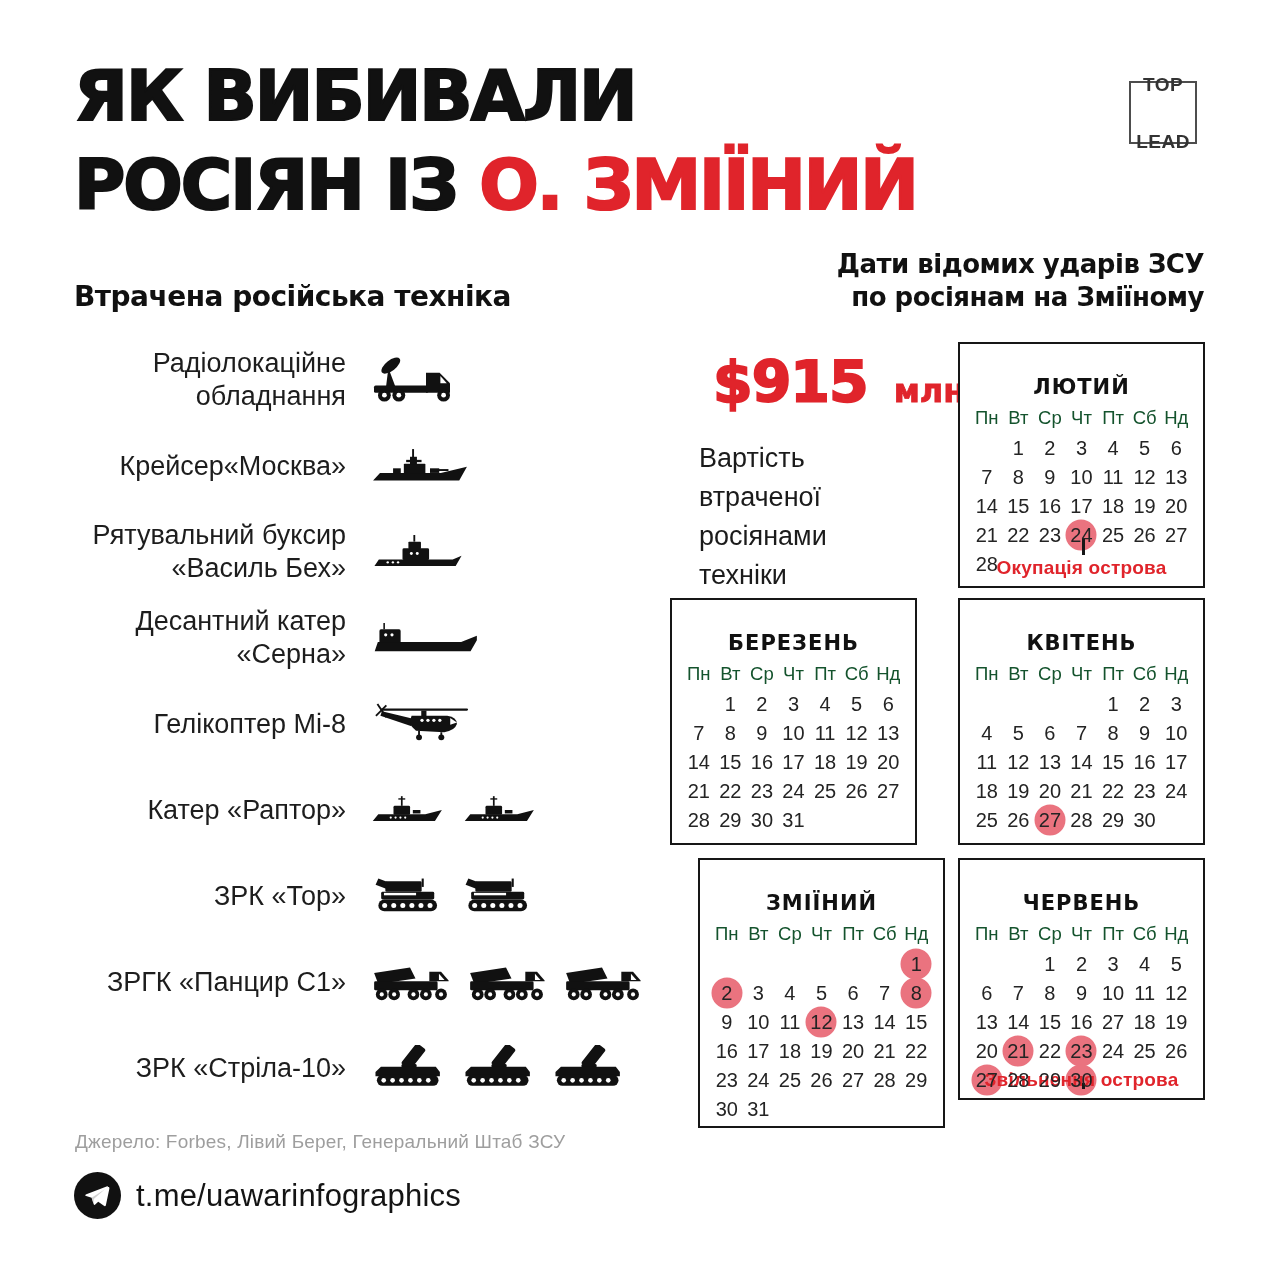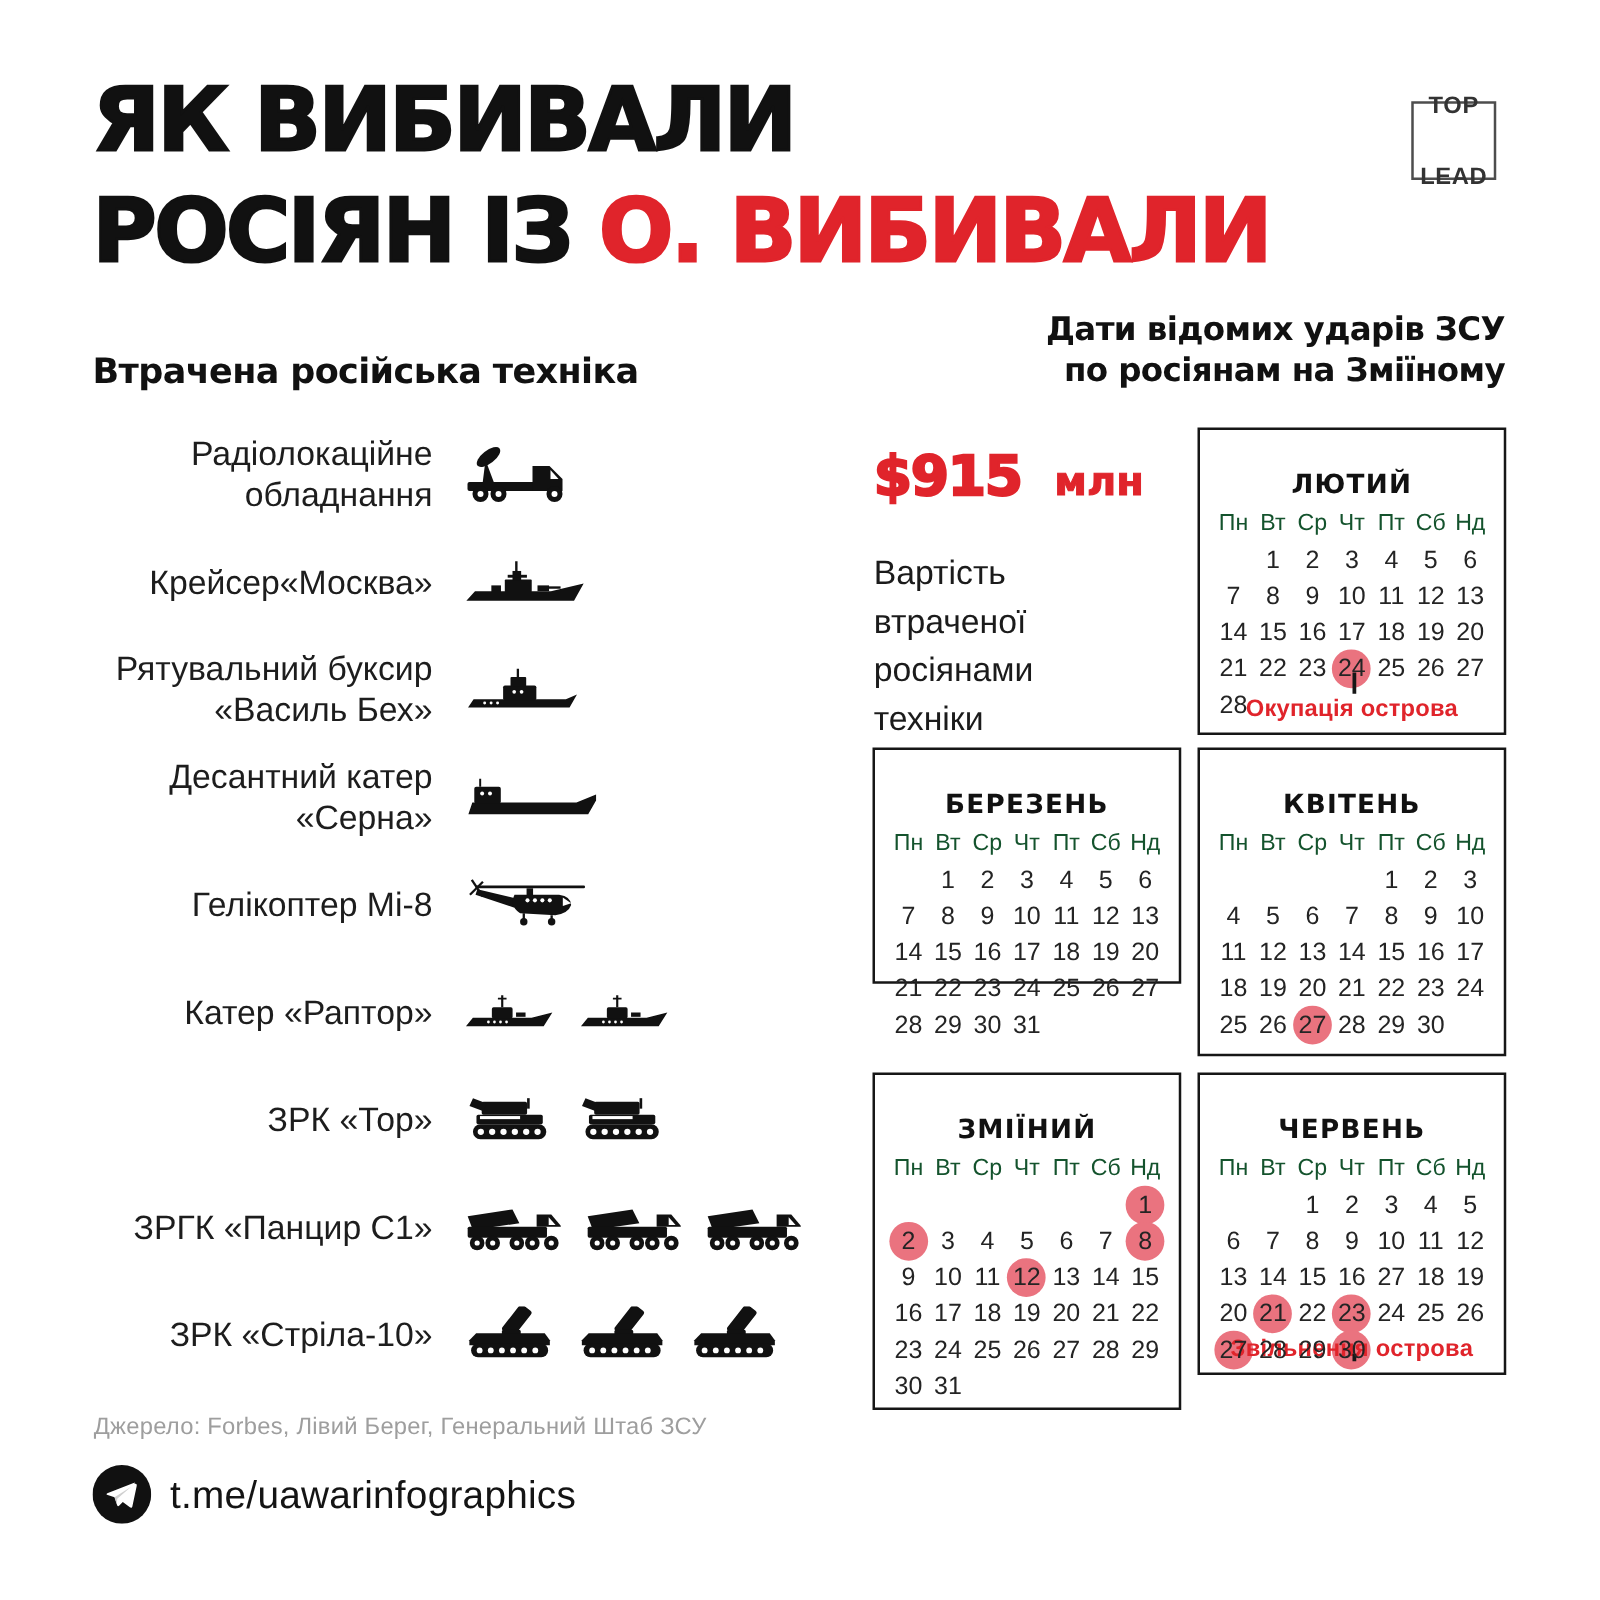--- a/index.html
+++ b/index.html
@@ -64,40 +64,40 @@
   .i-helicopter{width:104px;height:44px}
   .i-patrol-boat{width:76px;height:38px}
   .i-tor-sam{width:74px;height:42px}
   .i-pantsir{width:80px;height:42px}
   .i-strela{width:74px;height:46px}
 
   
   #cost{position:absolute;left:699px;top:352px;width:250px}
   #cost-amount{
     font-family:"DejaVu Sans",sans-serif;font-weight:bold;
-    font-size:44px;line-height:60px;color:var(--red);
-    -webkit-text-stroke:2px var(--red);letter-spacing:-1px;
+    font-size:57px;line-height:60px;color:var(--red);
+    -webkit-text-stroke:2px var(--red);letter-spacing:-1px;margin-left:14px;
   }
   #cost-unit{
     font-family:"DejaVu Sans",sans-serif;font-weight:bold;
     font-size:32px;color:var(--red);-webkit-text-stroke:.8px var(--red);
     margin-left:26px;
   }
   #cost-desc{
     margin-top:27px;font-size:27px;line-height:39px;
     white-space:pre-line;color:#1b1b1b;
   }
 
   
   .cal{
     position:absolute;width:247px;background:#fff;
     border:2px solid #161616;padding:11px 11px 9px;
   }
   #cal-feb{left:958px;top:342px;height:246px}
-  #cal-mar{left:698px;top:598px;height:189px}
+  #cal-mar{left:670px;top:598px;height:247px}
   #cal-apr{left:958px;top:598px;height:247px}
   #cal-may{left:698px;top:858px;height:270px}
   #cal-jun{left:958px;top:858px;height:242px}
   .cal-title{
     text-align:center;font-family:"DejaVu Sans",sans-serif;font-weight:bold;
     font-size:21px;letter-spacing:1px;margin:20px 0 8px;color:#111;
   }
   .cal-grid{display:grid;grid-template-columns:repeat(7,1fr)}
   .cal-week{margin-bottom:6px}
   .wd{text-align:center;font-size:18.5px;color:#14532d}
@@ -235,21 +235,21 @@
         <circle cx="46" cy="50" r="3.4" fill="#fff"></circle>
         <circle cx="59" cy="50" r="3.4" fill="#fff"></circle>
         <circle cx="72" cy="50" r="3.4" fill="#fff"></circle>
         <circle cx="85" cy="50" r="3.4" fill="#fff"></circle>
     </symbol>
   </defs>
 </svg>
 
 <div id="title">
   <div><span>ЯК ВИБИВАЛИ</span></div>
-  <div><span>РОСІЯН ІЗ </span><span class="red">О. ВИБИВАЛИ</span></div>
+  <div><span>РОСІЯН ІЗ </span><span class="red">О. ЗМІЇНИЙ</span></div>
 </div>
 
 <div id="logo">
   <div class="logo-text">TOP</div>
   <div class="logo-line"></div>
   <div class="logo-text">LEAD</div>
 </div>
 
 <div id="equip-heading">Втрачена російська техніка</div>
 

